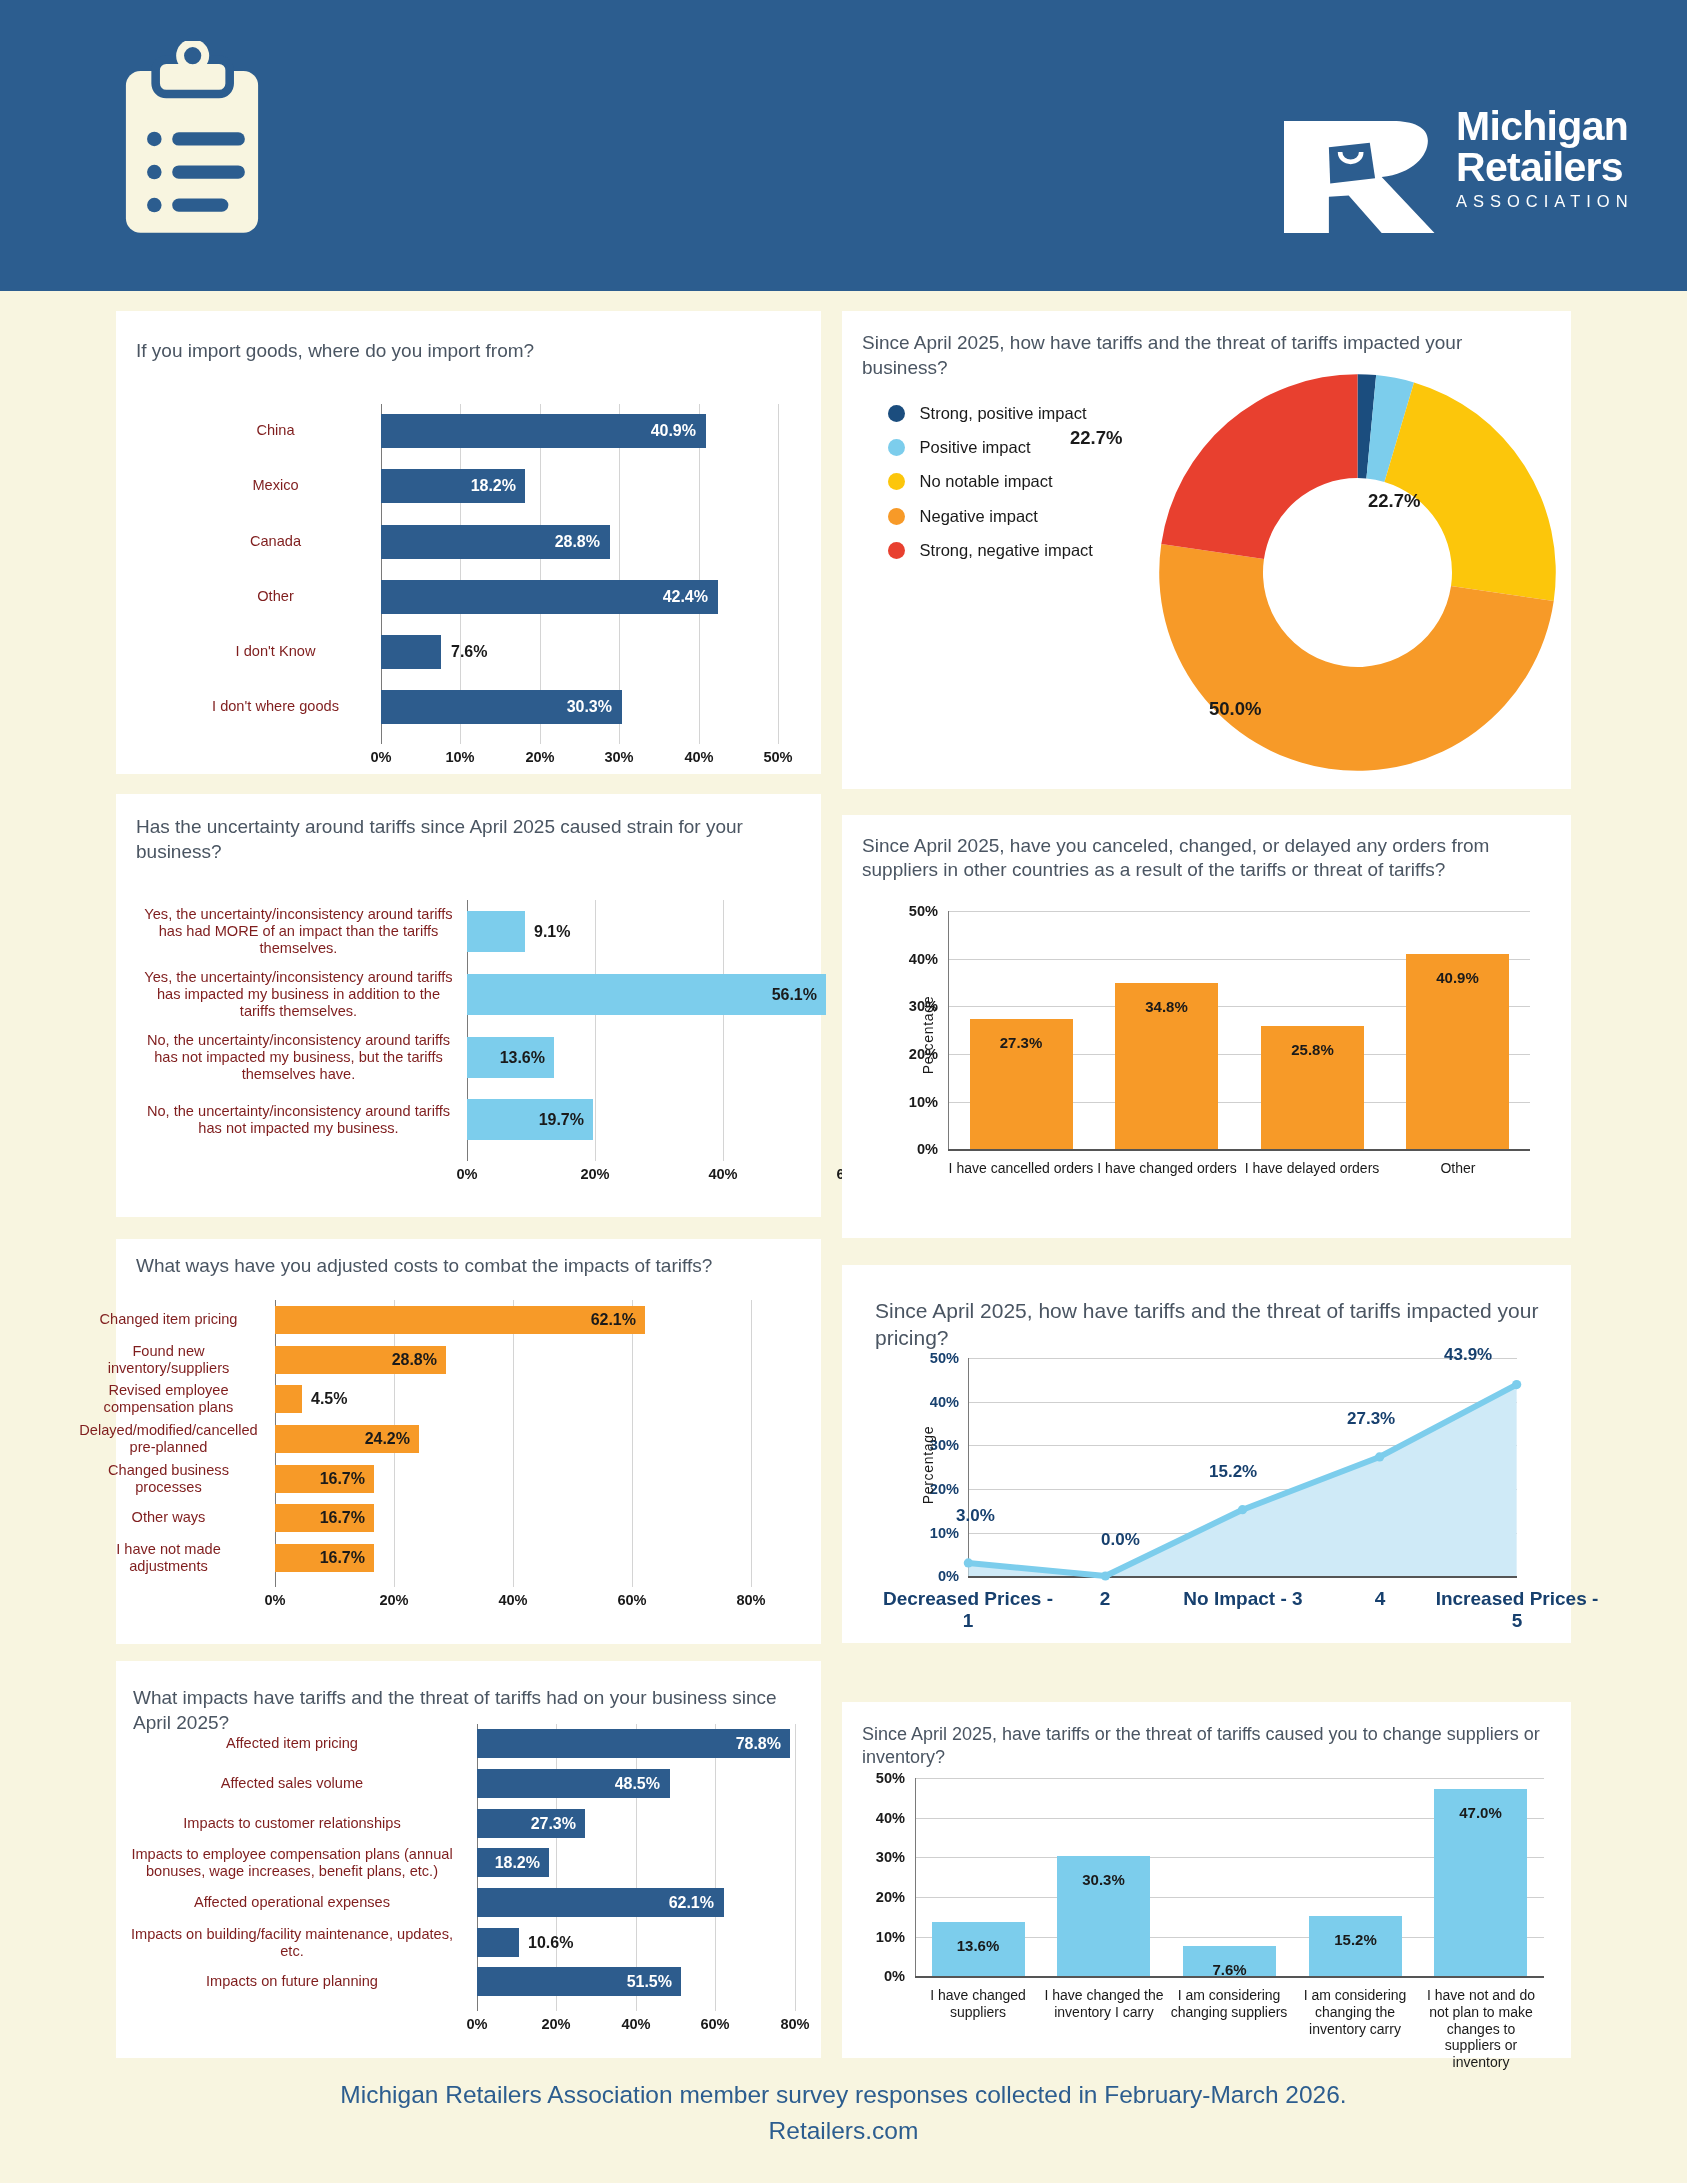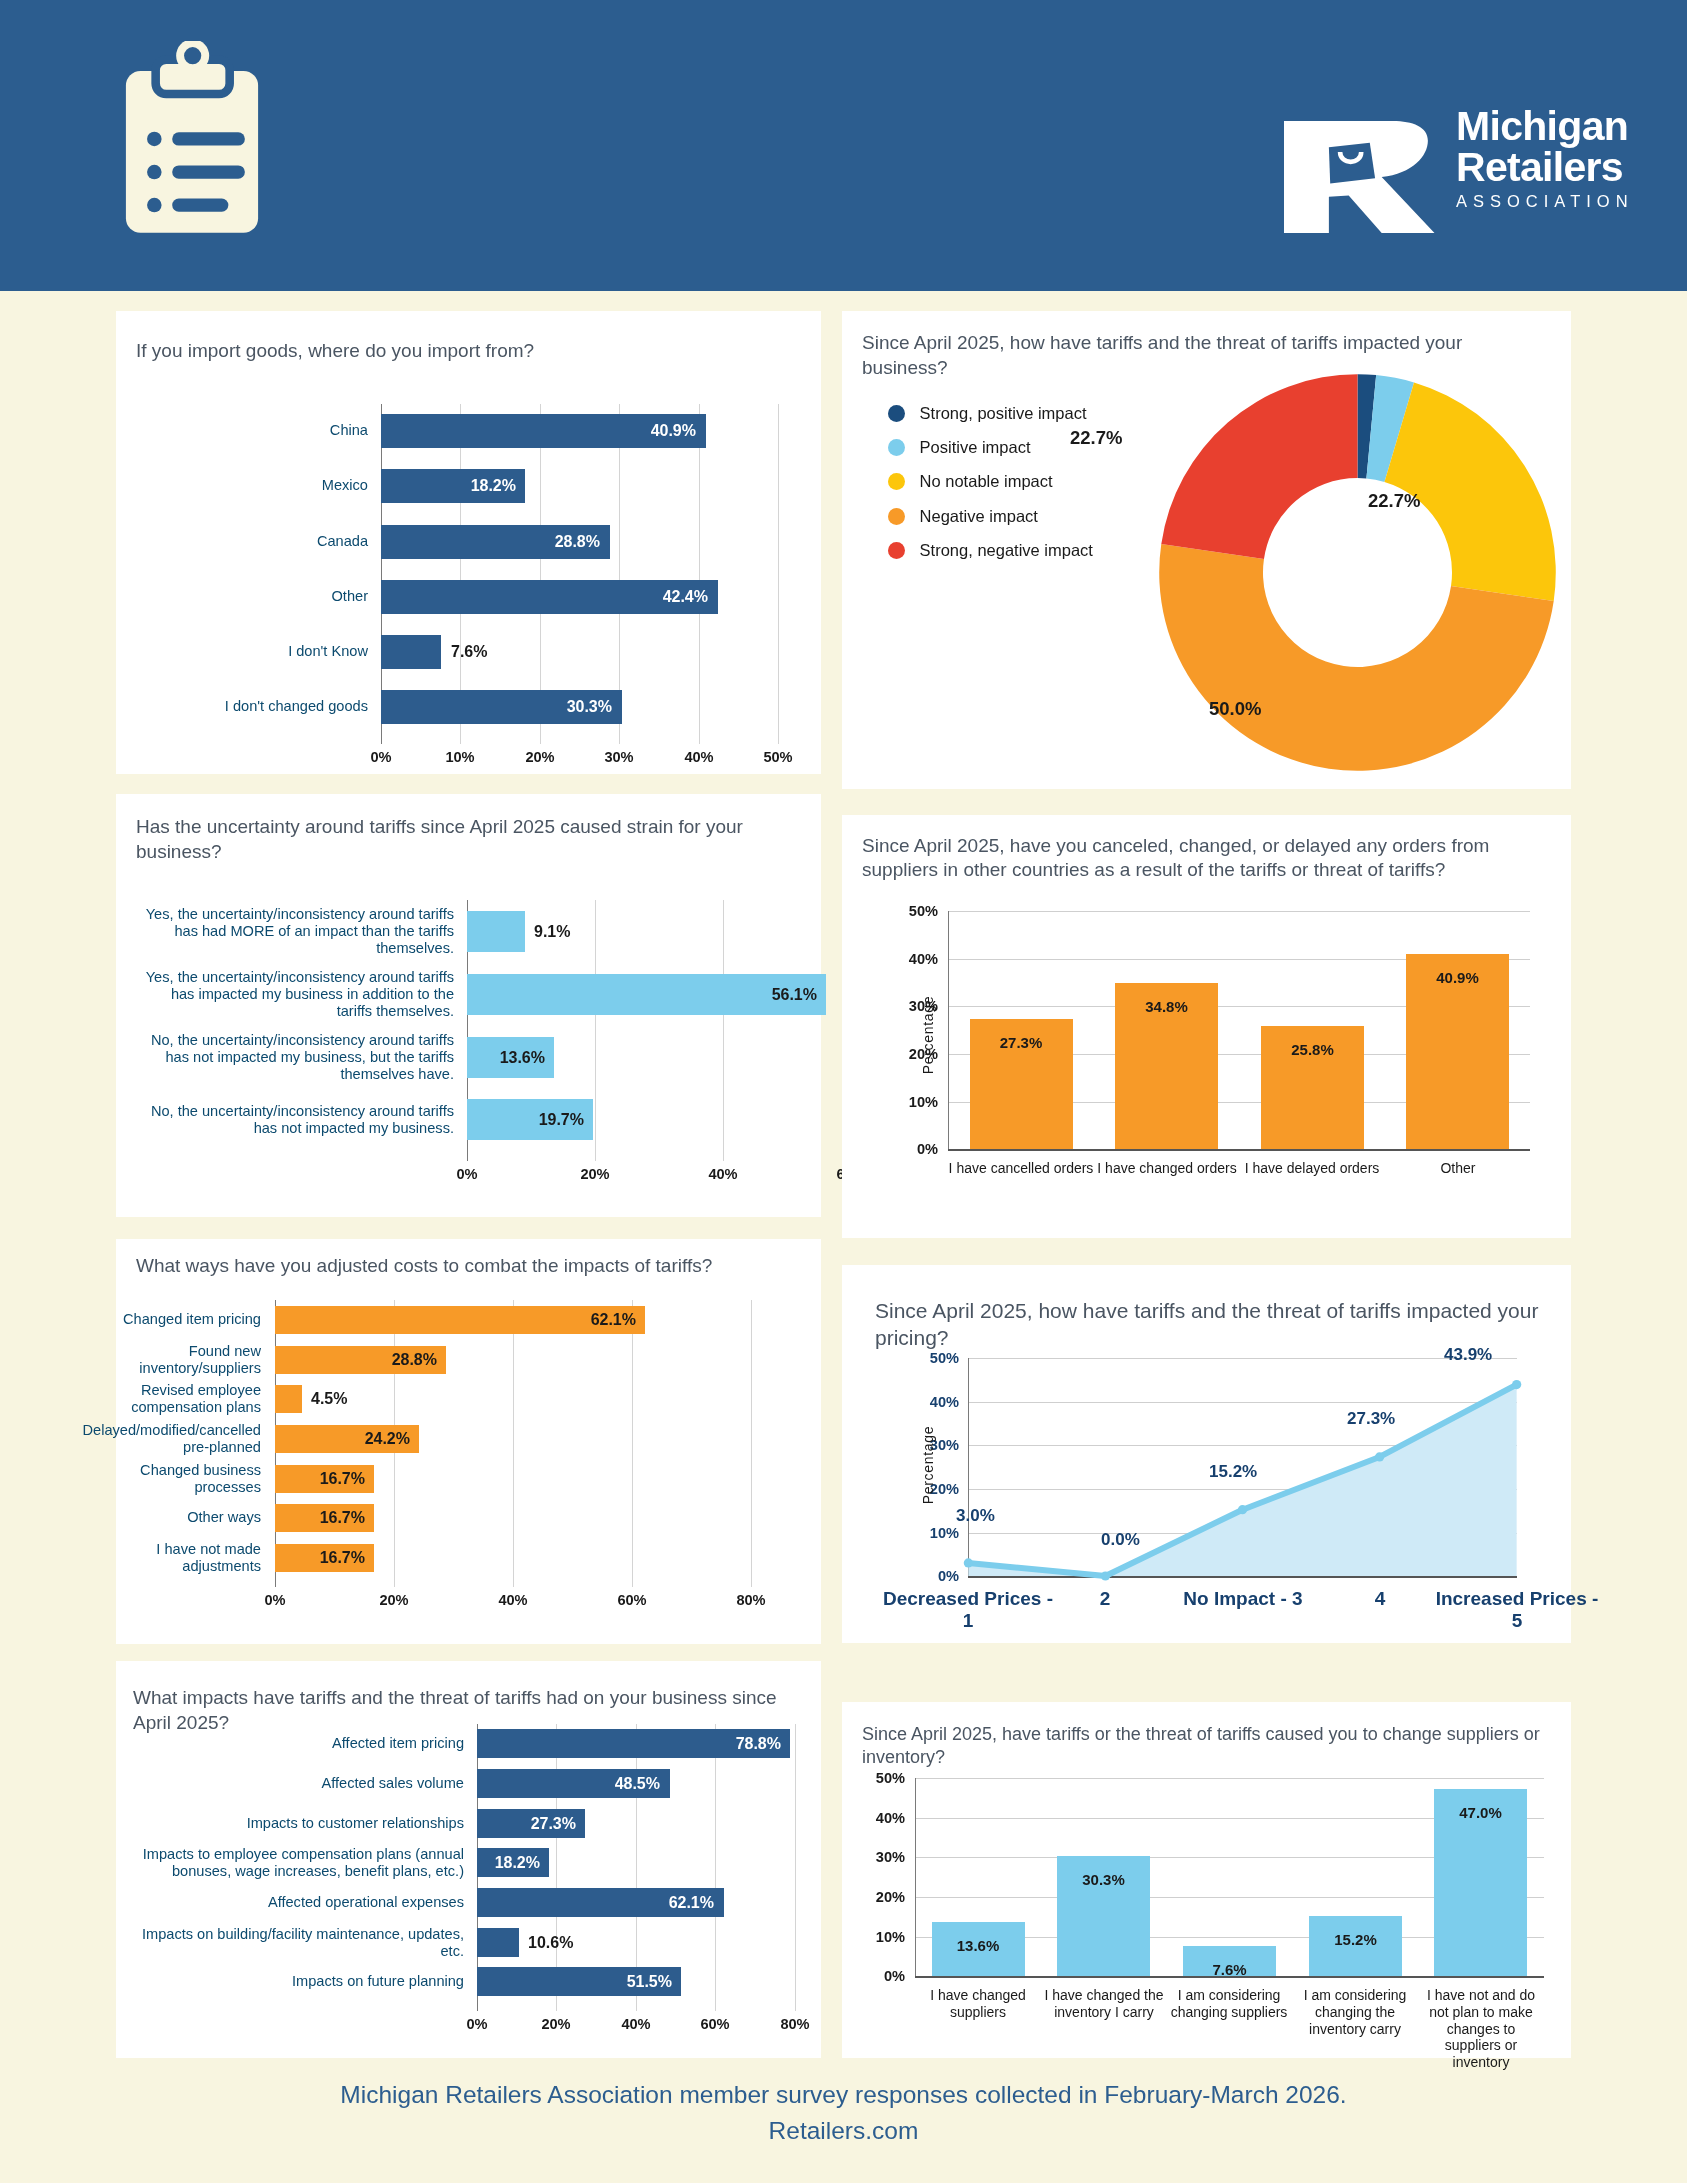--- a/index.html
+++ b/index.html
@@ -36,21 +36,21 @@
   .card { position:absolute; background:#ffffff; }
   .card-title {
     position:absolute; color:#4a5562; font-size:19px; line-height:1.3;
   }
   .card-title.big { font-size:21px; }
 
   
   .hbar-chart { position:absolute; }
   .hb-row { position:absolute; left:0; width:100%; }
   .hb-label {
-    position:absolute; text-align:right; color:#0c4a6e; font-size:14.6px;
+    position:absolute; text-align:center; color:#7f1d1d; font-size:14.6px;
     line-height:1.18; font-weight:500;
   }
   .hb-track { position:absolute; }
   .hb-val {
     position:absolute; font-size:16px; font-weight:bold;
     top:50%; transform:translateY(-50%);
   }
   .grid-v { position:absolute; width:1.3px; background:#d4d4d4; }
   .grid-v.axis { background:#7a7a7a; }
   .xtick {
@@ -159,21 +159,21 @@
         <div class="hb-label" style="right:410px; width:185px; top:50%; transform:translateY(-50%);">Other</div>
         <div class="hb-track" style="left:0; top:0; width:337px; height:34px; background:#2d5c8d;"></div>
         <div class="hb-val" style="left:327px; transform:translate(-100%,-50%); color:#ffffff;">42.4%</div>
       </div>
       <div class="hb-row" style="top:231px; height:34px;">
         <div class="hb-label" style="right:410px; width:185px; top:50%; transform:translateY(-50%);">I don't Know</div>
         <div class="hb-track" style="left:0; top:0; width:60px; height:34px; background:#2d5c8d;"></div>
         <div class="hb-val" style="left:70px; transform:translate(0,-50%); color:#1a1a1a;">7.6%</div>
       </div>
       <div class="hb-row" style="top:286px; height:34px;">
-        <div class="hb-label" style="right:410px; width:185px; top:50%; transform:translateY(-50%);">I don't changed goods</div>
+        <div class="hb-label" style="right:410px; width:185px; top:50%; transform:translateY(-50%);">I don't where goods</div>
         <div class="hb-track" style="left:0; top:0; width:241px; height:34px; background:#2d5c8d;"></div>
         <div class="hb-val" style="left:231px; transform:translate(-100%,-50%); color:#ffffff;">30.3%</div>
       </div>
     </div>
 </div>
 
 <div class="card" style="left:842px; top:311px; width:729px; height:478px;">
   <div class="card-title" style="left:20px; top:20px; width:688px;">Since April 2025, how have tariffs and the threat of tariffs impacted your business?</div>
   <div id="c2legend">
       <div class="legend-item" style="left:46px; top:93px;">

